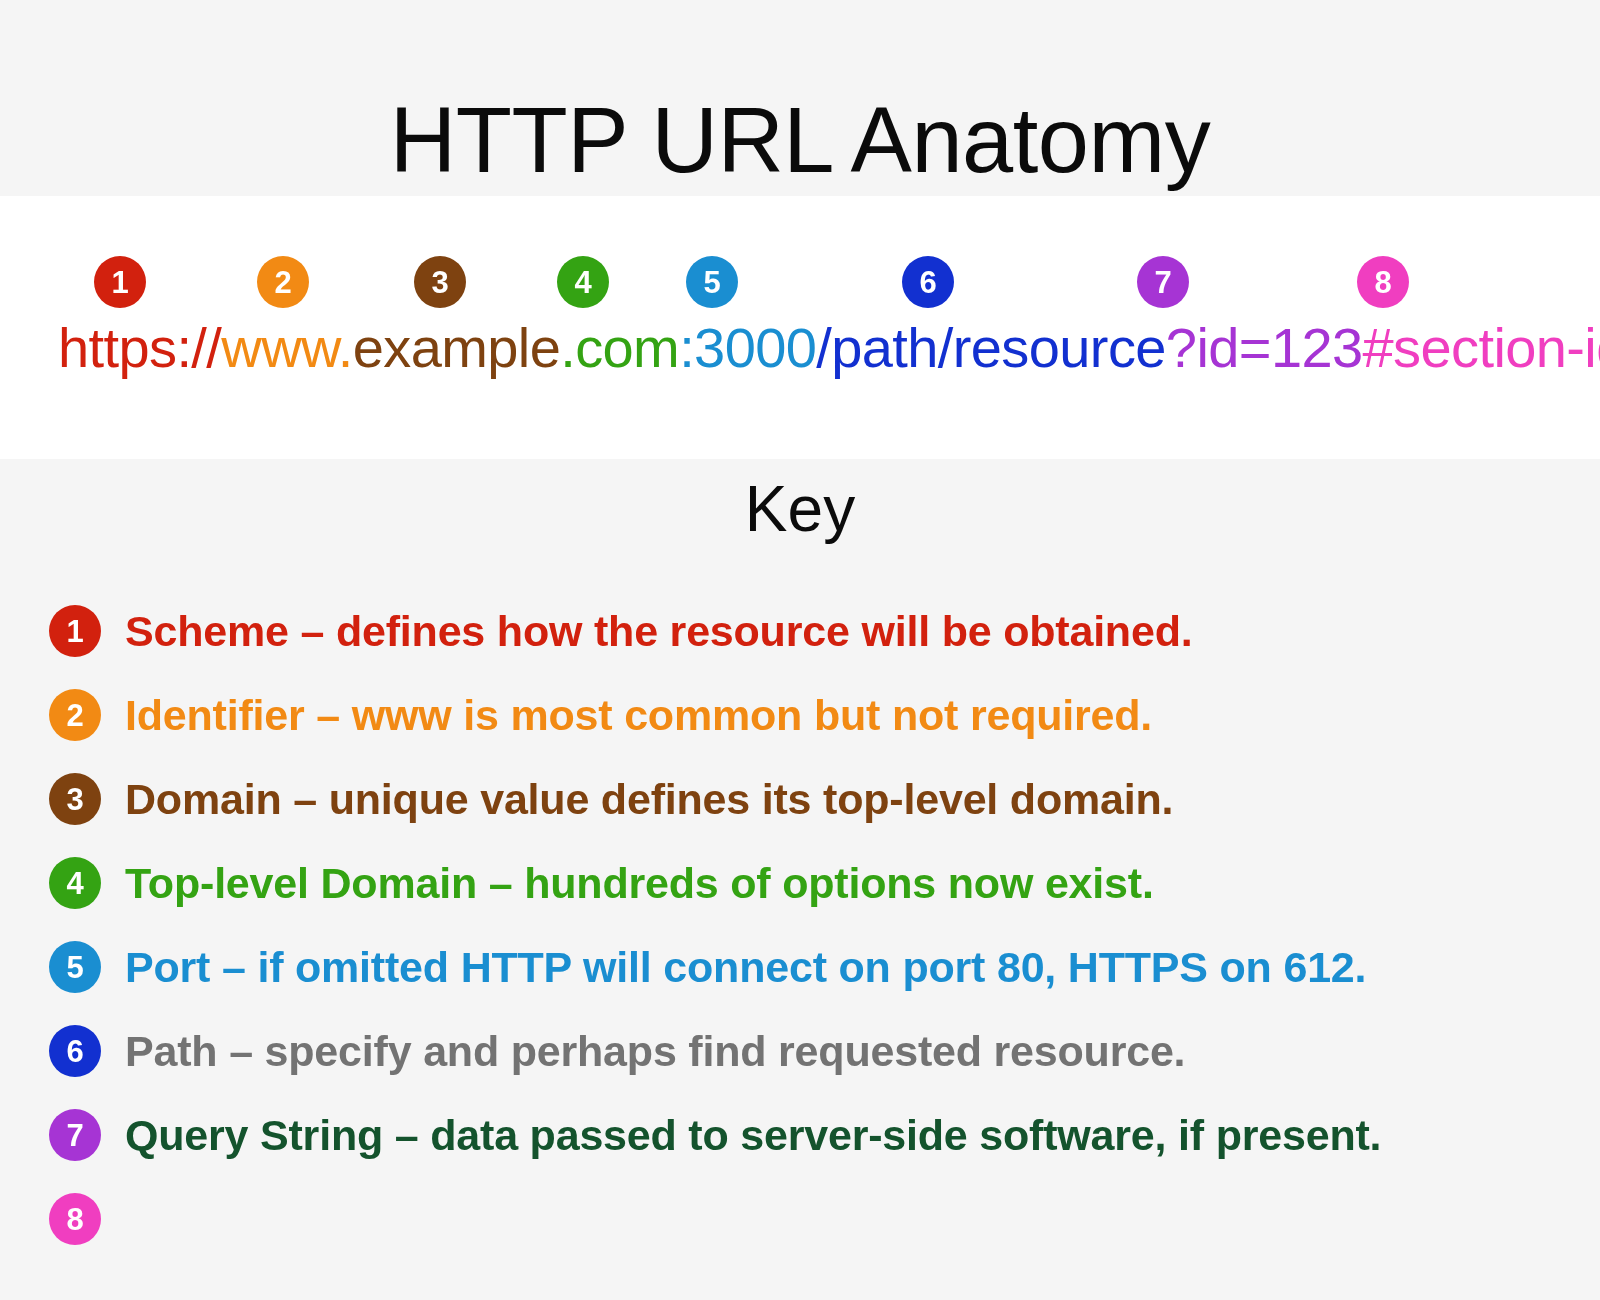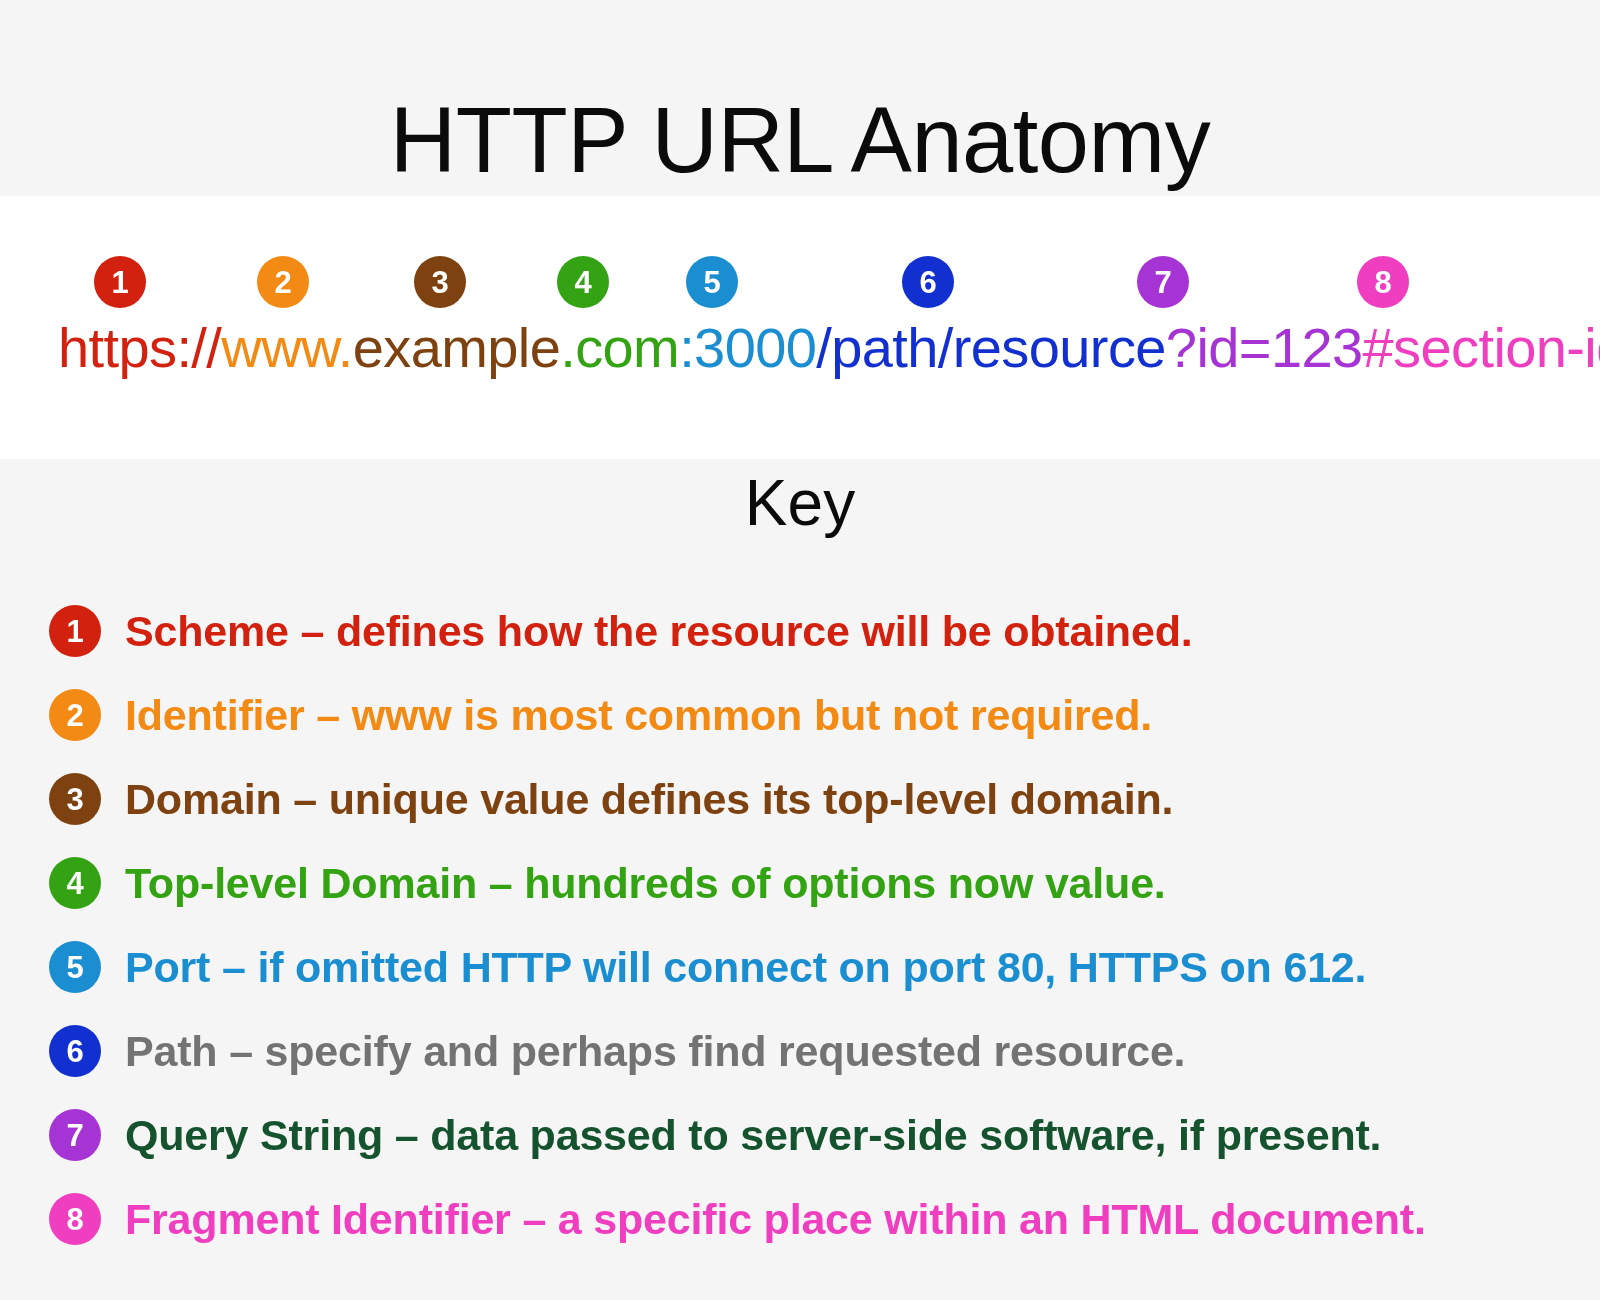--- a/index.html
+++ b/index.html
@@ -83,21 +83,21 @@
   
   #key-band {
     position: absolute;
     left: 0; top: 459px;
     width: 1600px;
     height: 841px;
     background: #f5f5f5;
   }
   #key-title {
     position: absolute;
-    left: 0; top: 12px;
+    left: 0; top: 18px;
     width: 1600px;
     text-align: center;
     font-size: 64px;
     font-weight: 400;
     color: #0b0b0b;
     line-height: 1;
   }
 
   #key-list {
     position: absolute;
@@ -166,32 +166,31 @@
       <div class="key-row">
         <div class="key-badge" style="background: rgb(242, 138, 20);">2</div>
         <div class="key-text" style="color: rgb(242, 138, 20);">Identifier – www is most common but not required.</div>
       </div>
       <div class="key-row">
         <div class="key-badge" style="background: rgb(126, 66, 16);">3</div>
         <div class="key-text" style="color: rgb(126, 66, 16);">Domain – unique value defines its top-level domain.</div>
       </div>
       <div class="key-row">
         <div class="key-badge" style="background: rgb(52, 163, 19);">4</div>
-        <div class="key-text" style="color: rgb(52, 163, 19);">Top-level Domain – hundreds of options now value.</div>
+        <div class="key-text" style="color: rgb(52, 163, 19);">Top-level Domain – hundreds of options now exist.</div>
       </div>
       <div class="key-row">
         <div class="key-badge" style="background: rgb(26, 142, 209);">5</div>
         <div class="key-text" style="color: rgb(26, 142, 209);">Port – if omitted HTTP will connect on port 80, HTTPS on 612.</div>
       </div>
       <div class="key-row">
         <div class="key-badge" style="background: rgb(18, 48, 208);">6</div>
         <div class="key-text" style="color: #737373;">Path – specify and perhaps find requested resource.</div>
       </div>
       <div class="key-row">
         <div class="key-badge" style="background: rgb(166, 52, 212);">7</div>
         <div class="key-text" style="color: #14532d;">Query String – data passed to server-side software, if present.</div>
       </div>
       <div class="key-row">
         <div class="key-badge" style="background: rgb(240, 62, 192);">8</div>
-        <div class="key-text" style="color: rgb(240, 62, 192);">Fragment Identifier – a specific place within an HTML document.</div>
       </div>
     </div>
 </div>
 
 </body></html>

